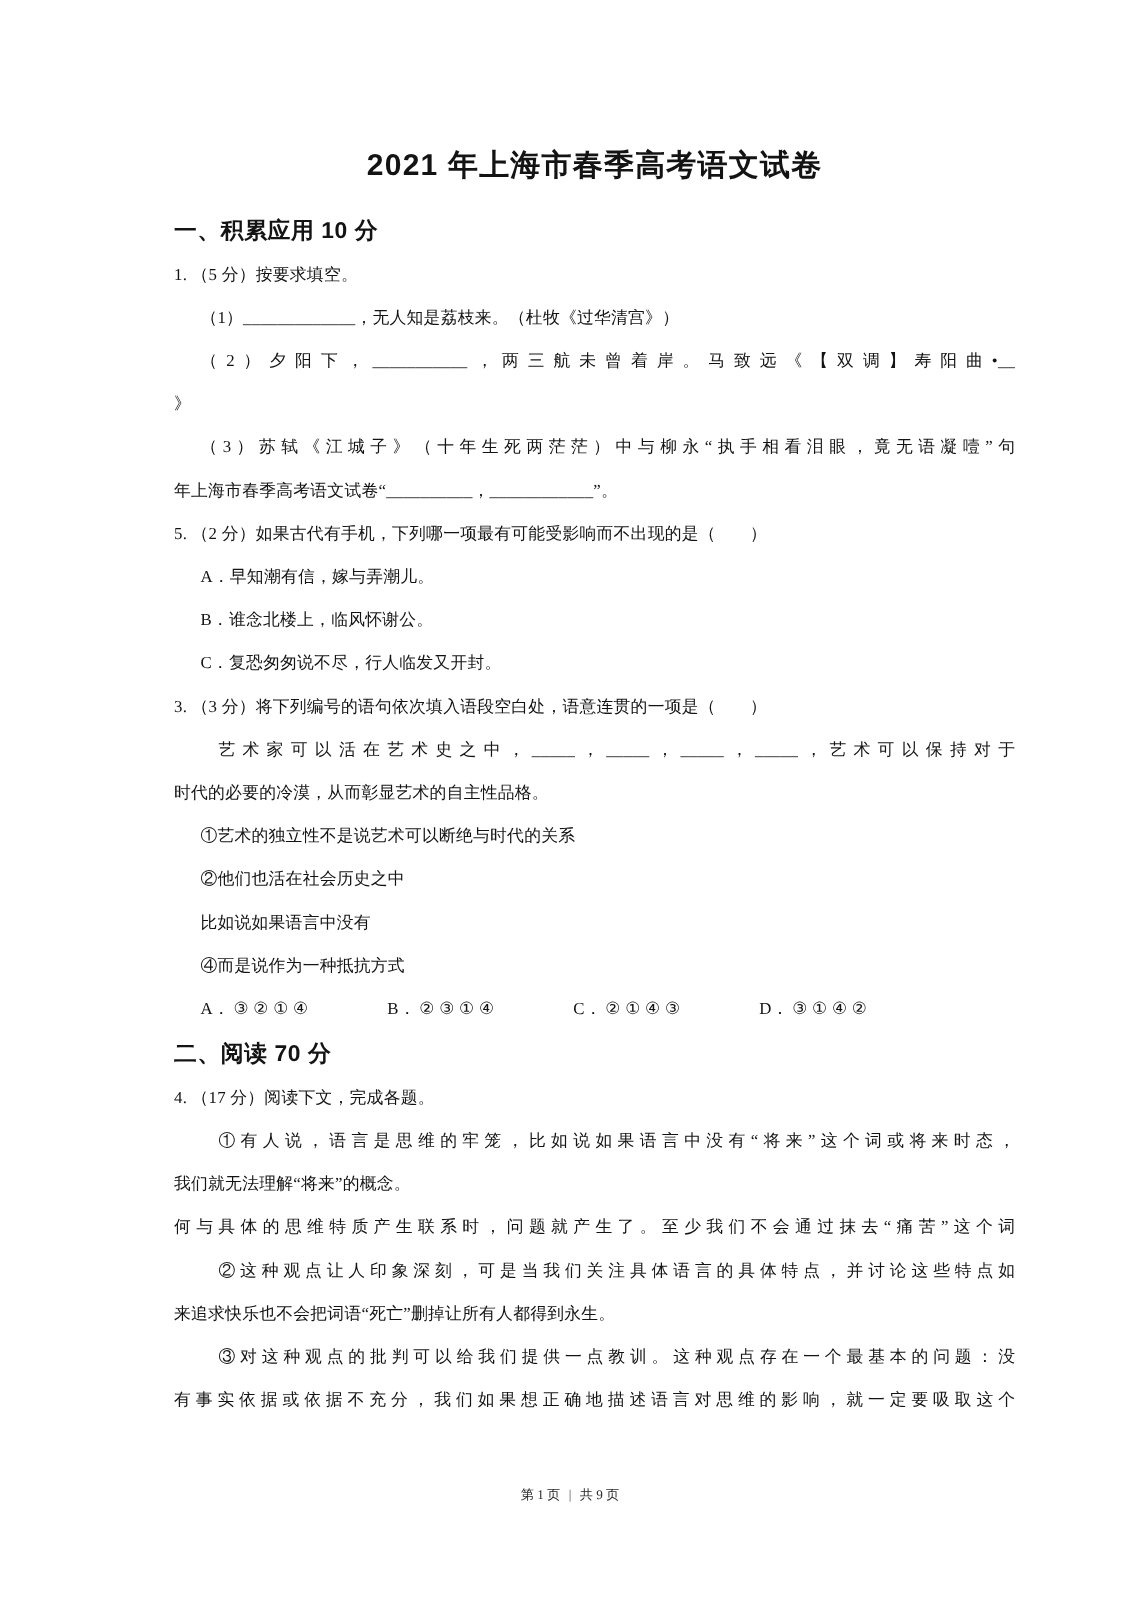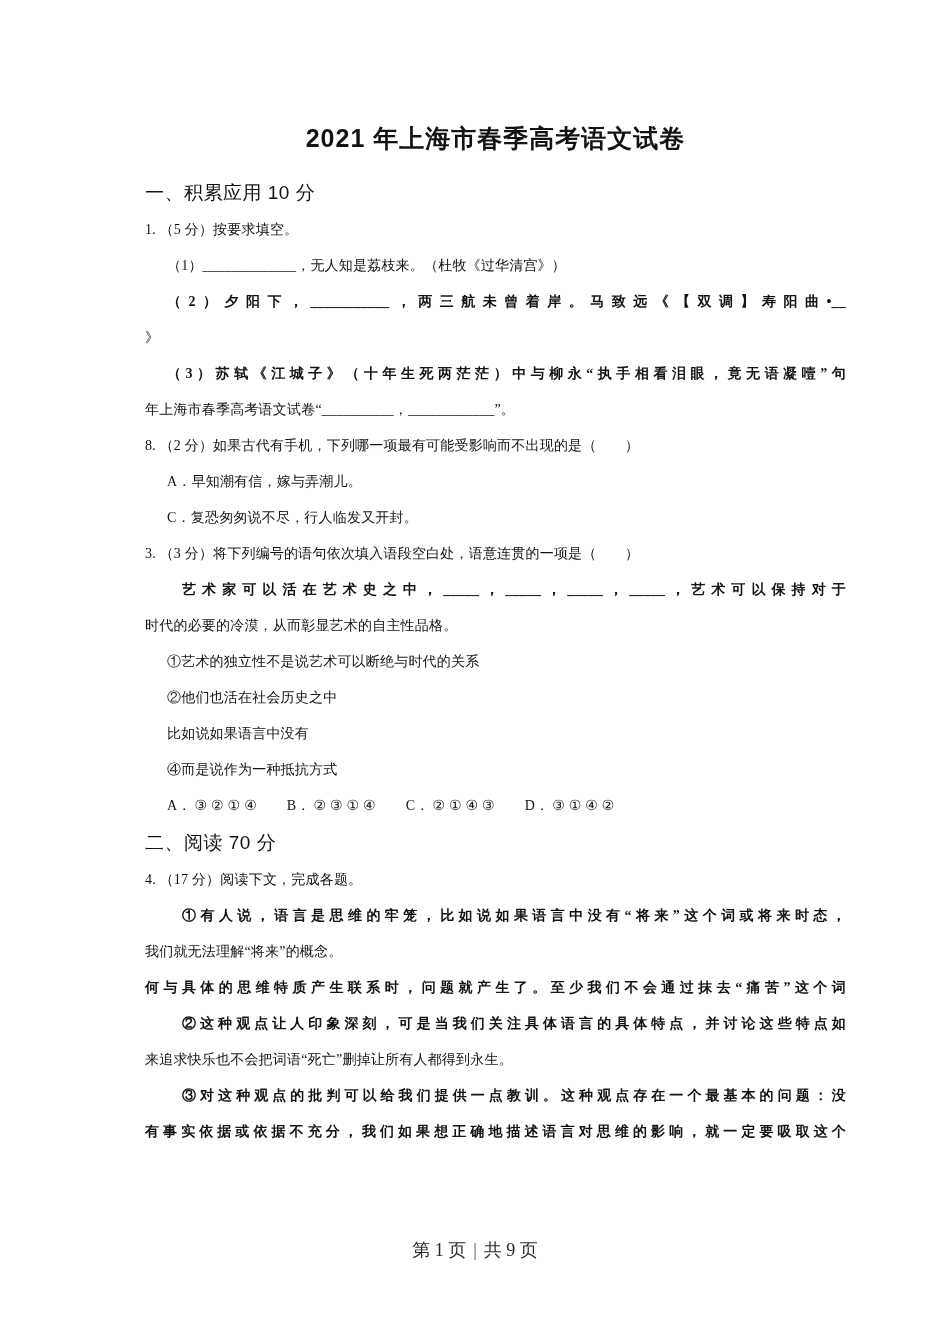--- a/index.html
+++ b/index.html
@@ -36,69 +36,69 @@
   }
   .ln {
     font-size: 14px;
     line-height: 36px;
     min-height: 36px;
     white-space: pre-wrap;
     letter-spacing: 0.2px;
   }
   .heading {
     font-family: "Liberation Sans", "DejaVu Sans", sans-serif;
-    font-weight: normal;
+    font-weight: bold;
     font-size: 19px;
     line-height: 38px;
     min-height: 38px;
     letter-spacing: 0.5px;
   }
   .ind1 { padding-left: 22px; }
   .ind2 { padding-left: 37px; }
   .stretch {
     text-align: justify;
     text-align-last: justify;
-    font-weight: bold;
   }
   .opts {
     display: flex;
-    gap: 26px;
+    gap: 62px;
     text-align: center;
   }
   .opt { white-space: pre; }
   .opt-label { margin-right: 3px; }
   .opt-circ { letter-spacing: 4px; }
   .footer {
     position: absolute;
     left: 0;
     right: 0;
     top: 1238px;
     text-align: center;
-    font-size: 18px;
+    font-size: 11px;
     color: #2a2a2a;
     font-family: "Liberation Serif", "DejaVu Serif", serif;
   }
   .footer span { margin: 0 5px; }
   .footer .sep { color: #555555; margin: 0 2px; }
 </style>
 </head>
 <body>
 
 <div class="page">
   <h1 class="title">2021 年上海市春季高考语文试卷</h1>
   <div class="content" id="lines">
       <div class="ln heading">一、积累应用 10 分</div>
       <div class="ln">1. （5 分）按要求填空。</div>
       <div class="ln ind1">（1）_____________，无人知是荔枝来。（杜牧《过华清宫》）</div>
       <div class="ln ind1 stretch">（2）夕阳下，___________，两三航未曾着岸。马致远《【双调】寿阳曲•__</div>
       <div class="ln">》</div>
       <div class="ln ind1 stretch">（3）苏轼《江城子》（十年生死两茫茫）中与柳永“执手相看泪眼，竟无语凝噎”句</div>
       <div class="ln">年上海市春季高考语文试卷“__________，____________”。</div>
-      <div class="ln">8. （2 分）如果古代有手机，下列哪一项最有可能受影响而不出现的是（　　）</div>
+      <div class="ln">5. （2 分）如果古代有手机，下列哪一项最有可能受影响而不出现的是（　　）</div>
       <div class="ln ind1">A．早知潮有信，嫁与弄潮儿。</div>
+      <div class="ln ind1">B．谁念北楼上，临风怀谢公。</div>
       <div class="ln ind1">C．复恐匆匆说不尽，行人临发又开封。</div>
       <div class="ln">3. （3 分）将下列编号的语句依次填入语段空白处，语意连贯的一项是（　　）</div>
       <div class="ln ind2 stretch">艺术家可以活在艺术史之中，_____，_____，_____，_____，艺术可以保持对于</div>
       <div class="ln">时代的必要的冷漠，从而彰显艺术的自主性品格。</div>
       <div class="ln ind1">①艺术的独立性不是说艺术可以断绝与时代的关系</div>
       <div class="ln ind1">②他们也活在社会历史之中</div>
       <div class="ln ind1">比如说如果语言中没有</div>
       <div class="ln ind1">④而是说作为一种抵抗方式</div>
       <div class="ln opts ind1"><span class="opt"><span class="opt-label">A．</span><span class="opt-circ">③②①④</span></span><span class="opt"><span class="opt-label">B．</span><span class="opt-circ">②③①④</span></span><span class="opt"><span class="opt-label">C．</span><span class="opt-circ">②①④③</span></span><span class="opt"><span class="opt-label">D．</span><span class="opt-circ">③①④②</span></span></div>
       <div class="ln heading">二、阅读 70 分</div>

